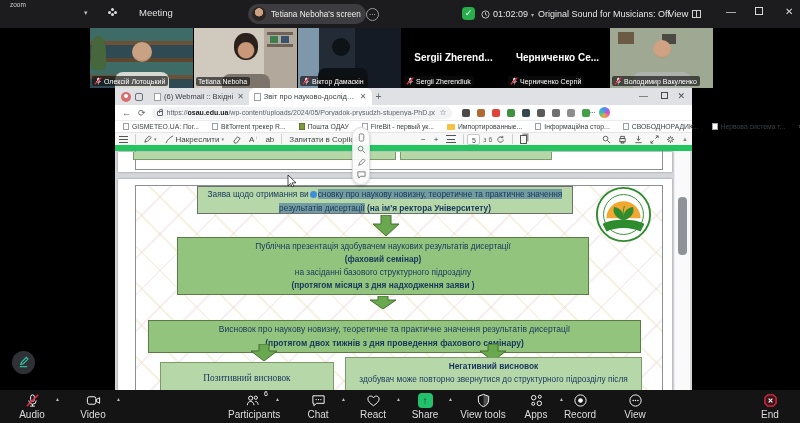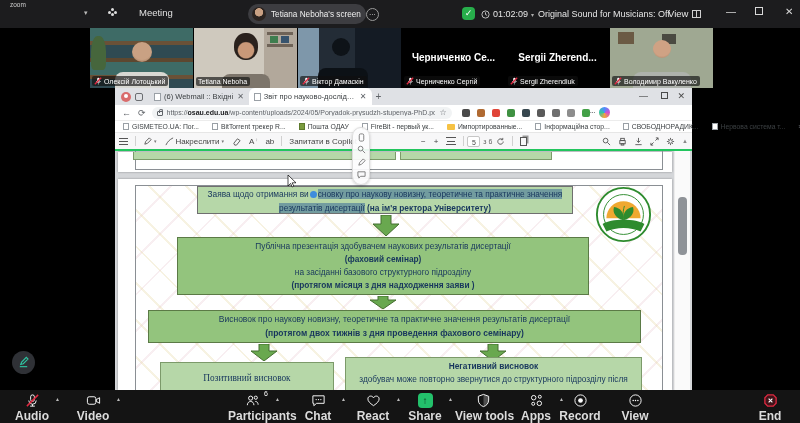--- a/index.html
+++ b/index.html
@@ -96,21 +96,21 @@
   .ext{width:8px;height:8px;border-radius:2px;}
   .ext-more{color:#5f6368;font-size:8px;letter-spacing:-1px;}
   .copilot{width:11px;height:11px;border-radius:50%;background:conic-gradient(#4e8cff,#d24fd0,#f2a33c,#35c69f,#4e8cff);margin:0 8px 0 4px;}
   .bookmarks{position:absolute;left:0;top:33px;width:100%;height:12px;background:#fff;border-bottom:1px solid #e6e6e6;display:flex;align-items:center;gap:13px;padding-left:8px;font-size:6.8px;color:#3c4043;}
   .bm{display:flex;align-items:center;gap:3px;white-space:nowrap;}
   .bm .ic{width:6px;height:7px;border:1px solid #9aa0a6;background:#fff;flex:none;}
   .bm .ic.folder{width:8px;height:6px;background:#f6c244;border:none;border-radius:1px;}
   .bm .ic.mail{background:#7a9b3e;border-color:#5d7a2c;}
   .bm-chevron{margin-left:auto;margin-right:8px;color:#5f6368;font-size:8px;}
   
-  .pdfbar{position:absolute;left:0;top:45px;width:100%;height:18px;background:#f7f7f8;border-bottom:2px solid #22c55e;display:flex;align-items:center;font-size:8px;color:#444;}
+  .pdfbar{position:absolute;left:0;top:45px;width:100%;height:18px;background:#f7f7f8;border-bottom:6px solid #22c55e;display:flex;align-items:center;font-size:8px;color:#444;}
   .pb{display:flex;align-items:center;gap:2px;margin:0 4px;flex:none;}
   .pbsep{width:1px;height:10px;background:#d0d0d0;margin:0 3px;flex:none;}
   .menu-ic{width:9px;height:7px;background:
      linear-gradient(#555,#555) 0 0/9px 1px no-repeat,
      linear-gradient(#555,#555) 0 3px/9px 1px no-repeat,
      linear-gradient(#555,#555) 0 6px/9px 1px no-repeat;}
   .chev-s{font-size:5px;color:#777;}
   .pgbox{width:13px;height:11px;background:#fff;border:1px solid #c6c6c6;border-radius:2px;font-size:7px;text-align:center;line-height:11px;}
   .pgtotal{font-size:7px;color:#666;}
   .fit-ic{width:10px;height:8px;border:1px solid #555;border-left:none;border-right:none;position:relative;}
@@ -128,36 +128,36 @@
   .p2frame{position:absolute;left:17px;right:9px;top:6px;bottom:-6px;border:1px solid #8a8f94;
      background:
        repeating-linear-gradient(45deg,rgba(226,210,150,.28) 0 2px,transparent 2px 26px),
        repeating-linear-gradient(-45deg,rgba(228,190,200,.25) 0 2px,transparent 2px 26px);}
   .fl{position:absolute;font-family:"Liberation Serif",serif;color:#17365d;text-align:center;}
   .boxA{left:79px;top:7px;width:376px;height:28px;background:#b6d7a8;border:1px solid #6f6f6f;font-size:8.3px;line-height:12.8px;padding-top:1px;}
   .boxA .sel{background:rgba(58,108,152,.55);margin-top:40px;}
   .boxA b{white-space:nowrap;}
   .selbadge{display:inline-block;width:7px;height:7px;border-radius:50%;background:#3e8ddd;vertical-align:-1px;margin:0 1px;}
   .boxB{left:59px;top:58px;width:412px;height:58px;background:#93c47d;border:1px solid #5b7a46;font-size:8.3px;line-height:13px;padding-top:2px;}
-  .boxC{left:30px;top:131px;width:493px;height:33px;background:#93c47d;border:1px solid #5b7a46;font-size:8.5px;line-height:13.5px;padding-top:2px;}
+  .boxC{left:30px;top:141px;width:493px;height:33px;background:#93c47d;border:1px solid #5b7a46;font-size:8.5px;line-height:13.5px;padding-top:2px;}
   .boxD{left:42px;top:183px;width:174px;height:34px;background:#b6d7a8;border:1px solid #7c9a6a;font-size:9.3px;line-height:30px;}
   .boxE{left:227px;top:178px;width:297px;height:40px;background:#b6d7a8;border:1px solid #7c9a6a;font-size:8.3px;line-height:12.5px;padding-top:2px;}
   .fl .bold{font-weight:bold;}
   .flarrow{position:absolute;}
   .logo{position:absolute;left:477px;top:7px;width:57px;height:57px;}
   .scrolltrack{position:absolute;right:2px;top:0;width:16px;height:239px;background:#fafafa;border-left:1px solid #ececec;}
   .scrollthumb{position:absolute;left:3px;top:46px;width:9px;height:58px;border-radius:4px;background:#8f9398;}
   .minitoolbar{position:absolute;left:237px;top:39px;width:18px;height:58px;background:rgba(252,252,253,.92);border:1px solid #ddd;border-radius:9px;box-shadow:0 1px 3px rgba(0,0,0,.2);display:flex;flex-direction:column;align-items:center;justify-content:space-around;padding:3px 0;z-index:30;}
   .cursor{position:absolute;left:172px;top:24px;z-index:40;}
 
   
   .bottombar{position:absolute;left:0;top:390px;width:800px;height:33px;background:#141414;}
   .zbtn{position:absolute;top:2px;width:48px;text-align:center;color:#e4e4e4;cursor:pointer;}
   .zbtn .ic{height:16px;display:flex;align-items:center;justify-content:center;position:relative;}
-  .zbtn .lbl{font-size:12px;margin-top:1px;color:#dcdcdc;white-space:nowrap;font-weight:bold;}
+  .zbtn .lbl{font-size:10px;margin-top:1px;color:#dcdcdc;white-space:nowrap;}
   .zbtn .chv{position:absolute;right:-4px;top:4px;font-size:5px;color:#bbb;}
   .b-audio{left:8px;}.b-video{left:69px;}.b-part{left:228px;}.b-chat{left:294px;}.b-react{left:349px;}
   .b-share{left:401px;}.b-host{left:455px;width:56px;}.b-apps{left:512px;}.b-record{left:556px;}.b-more{left:611px;}.b-end{left:746px;}
   .cnt{position:absolute;right:8px;top:-2px;font-size:7px;color:#fff;}
   .share-ic{width:15px;height:15px;background:#23c16b;border-radius:4px;color:#0b2e1b;font-weight:bold;font-size:10px;line-height:15px;}
 </style>
 </head>
 <body>
 
 <div class="screen">
@@ -243,45 +243,45 @@
             <line x1="1" y1="9" x2="9" y2="1" stroke="#e02840" stroke-width="1.6"></line>
           </svg>
         <span>Віктор Дамаскін</span>
       </div>
     </div>
       <div class="tile scene-name">
       <div class="vid">
         
         
       </div>
+      <div class="bigname">Sergii Zherend...</div>
+      <div class="nameplate">
+        <svg viewBox="0 0 10 10" width="8" height="8">
+            <rect x="4" y="1" width="3" height="5" rx="1.5" fill="#fff"></rect>
+            <path d="M3 5a2.6 2.6 0 0 0 5 0" stroke="#fff" fill="none" stroke-width="1"></path>
+            <line x1="5.5" y1="8" x2="5.5" y2="9.2" stroke="#fff"></line>
+            <line x1="1" y1="9" x2="9" y2="1" stroke="#e02840" stroke-width="1.6"></line>
+          </svg>
+        <span>Sergii Zherendiuk</span>
+      </div>
+    </div>
+      <div class="tile scene-name">
+      <div class="vid">
+        
+        
+      </div>
       <div class="bigname">Черниченко Се...</div>
       <div class="nameplate">
         <svg viewBox="0 0 10 10" width="8" height="8">
             <rect x="4" y="1" width="3" height="5" rx="1.5" fill="#fff"></rect>
             <path d="M3 5a2.6 2.6 0 0 0 5 0" stroke="#fff" fill="none" stroke-width="1"></path>
             <line x1="5.5" y1="8" x2="5.5" y2="9.2" stroke="#fff"></line>
             <line x1="1" y1="9" x2="9" y2="1" stroke="#e02840" stroke-width="1.6"></line>
           </svg>
         <span>Черниченко Сергій</span>
-      </div>
-    </div>
-      <div class="tile scene-name">
-      <div class="vid">
-        
-        
-      </div>
-      <div class="bigname">Sergii Zherend...</div>
-      <div class="nameplate">
-        <svg viewBox="0 0 10 10" width="8" height="8">
-            <rect x="4" y="1" width="3" height="5" rx="1.5" fill="#fff"></rect>
-            <path d="M3 5a2.6 2.6 0 0 0 5 0" stroke="#fff" fill="none" stroke-width="1"></path>
-            <line x1="5.5" y1="8" x2="5.5" y2="9.2" stroke="#fff"></line>
-            <line x1="1" y1="9" x2="9" y2="1" stroke="#e02840" stroke-width="1.6"></line>
-          </svg>
-        <span>Sergii Zherendiuk</span>
       </div>
     </div>
       <div class="tile scene-greenwall">
       <div class="vid">
         <div class="head"></div>
         <div class="torso"></div>
       </div>
 
       <div class="nameplate">
         <svg viewBox="0 0 10 10" width="8" height="8">

